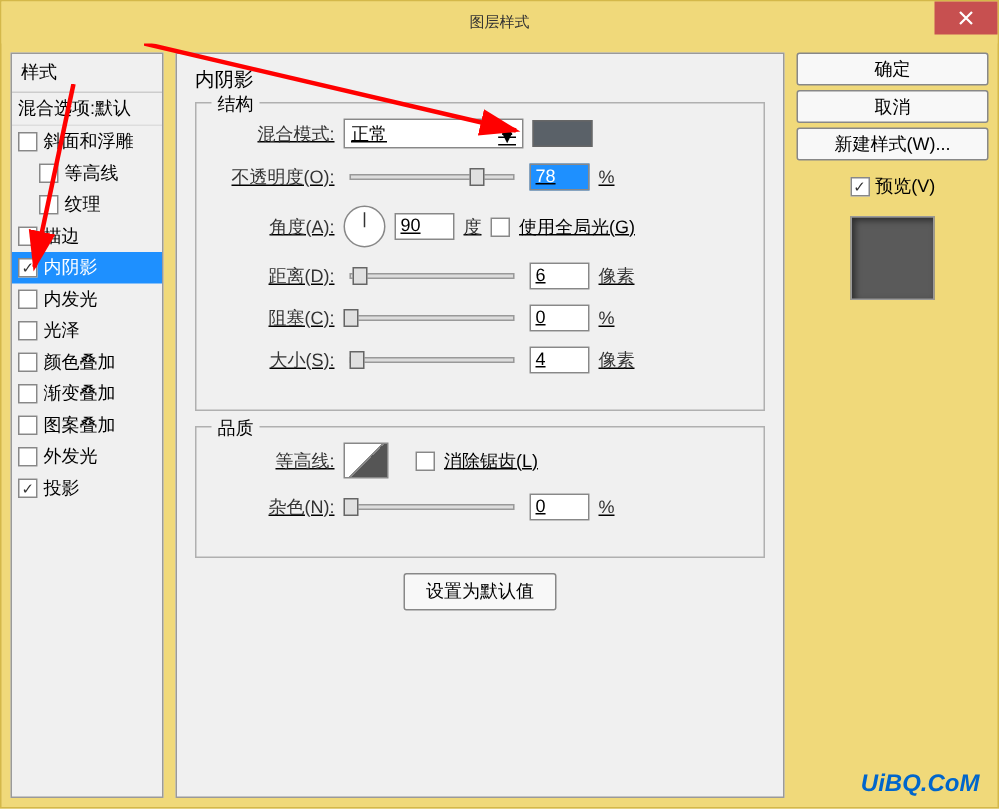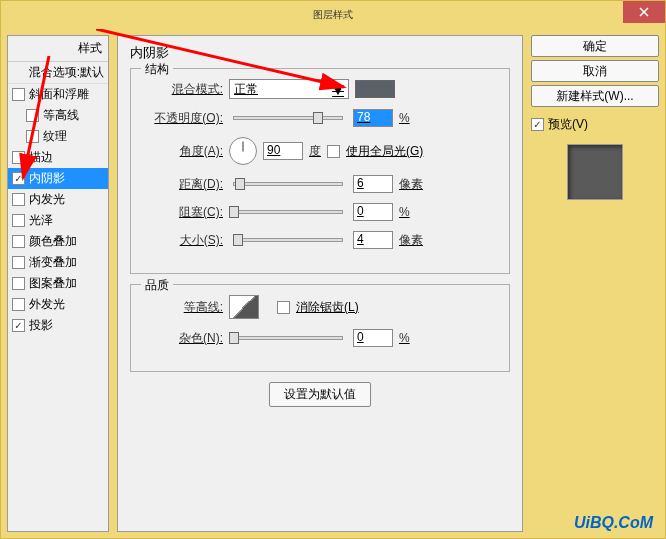--- a/index.html
+++ b/index.html
@@ -3,21 +3,21 @@
 <meta charset="utf-8">
 <style>
 * { box-sizing: border-box; margin: 0; padding: 0; font-family: "Microsoft YaHei", SimSun, sans-serif; font-size: 12px; }
 body { background: #fff; width: 666px; height: 539px; position: relative; }
 .dialog { width: 666px; height: 539px; background: #f0d97a; border: 1px solid #d4b84a; position: relative; }
 .titlebar { height: 28px; background: #f0d97a; display: flex; align-items: center; justify-content: center; position: relative; }
 .titlebar-text { font-size: 10px; color: #333; }
 .close-btn { position: absolute; right: 0; top: 0; width: 42px; height: 22px; background: #c75050; color: #fff; display: flex; align-items: center; justify-content: center; cursor: pointer; }
 .close-btn svg { width: 10px; height: 10px; }
 .content { display: flex; padding: 6px; gap: 8px; height: calc(100% - 28px); }
-.left-panel { width: 102px; border: 1px solid #9a9a9a; background: #f0f0f0; padding: 0; text-align: right; }
+.left-panel { width: 102px; border: 1px solid #9a9a9a; background: #f0f0f0; padding: 0; }
 .panel-title { padding: 4px 6px; border-bottom: 1px solid #ccc; }
 .blend-row { padding: 2px 4px; border-bottom: 1px solid #ddd; }
 .style-item { display: flex; align-items: center; padding: 2px 4px; gap: 4px; cursor: pointer; }
 .style-item.indent { padding-left: 18px; }
 .style-item.selected { background: #1e90ff; color: #fff; }
 .chk { width: 13px; height: 13px; border: 1px solid #888; background: #fff; display: inline-flex; align-items: center; justify-content: center; }
 .chk.checked::after { content: "✓"; font-size: 10px; color: #333; }
 .style-item.selected .chk.checked::after { color: #333; }
 .center-panel { flex: 1; border: 1px solid #9a9a9a; background: #f0f0f0; padding: 8px 12px; }
 .section-title { margin-bottom: 6px; font-size: 13px; }
@@ -33,21 +33,21 @@
 .num-input { width: 40px; height: 18px; border: 1px solid #888; background: #fff; text-align: left; padding: 0 3px; }
 .num-input.hl { background: #1e90ff; color: #fff; }
 .unit { color: #333; }
 .angle-dial { width: 28px; height: 28px; border: 1px solid #888; border-radius: 50%; background: #fff; position: relative; }
 .angle-dial::after { content: ""; position: absolute; left: 50%; top: 50%; width: 10px; height: 1px; background: #333; transform-origin: left; transform: rotate(-90deg); }
 .contour-swatch { width: 30px; height: 24px; border: 1px solid #888; background: linear-gradient(135deg, #fff 0%, #fff 48%, #888 48%, #888 52%, #555 52%, #555 100%); }
 .btn-row { display: flex; gap: 0; justify-content: center; margin-top: 4px; }
 .btn { padding: 3px 14px; border: 1px solid #888; background: #f8f8f8; cursor: pointer; border-radius: 2px; }
 .right-panel { width: 128px; display: flex; flex-direction: column; gap: 3px; }
 .r-btn { height: 22px; border: 1px solid #888; background: #f8f8f8; cursor: pointer; display: flex; align-items: center; justify-content: center; border-radius: 2px; }
-.preview-chk { display: flex; align-items: center; justify-content: flex-start; gap: 4px; margin-top: 6px; }
+.preview-chk { display: flex; align-items: center; justify-content: center; gap: 4px; margin-top: 6px; }
 .preview-box { width: 56px; height: 56px; background: #5a5a5a; border: 1px solid #999; margin: 8px auto 0; box-shadow: inset 2px 2px 4px rgba(0,0,0,0.5); }
 .arrow-red { position: absolute; pointer-events: none; }
 .arrow1 { left: 95px; top: 28px; width: 260px; height: 70px; }
 .arrow2 { left: -4px; top: 55px; width: 56px; height: 130px; }
 .watermark { position: absolute; right: 12px; bottom: 6px; font-size: 16px; font-weight: bold; color: #0066cc; font-style: italic; }
 </style>
 </head>
 <body>
 
 <div class="dialog">

